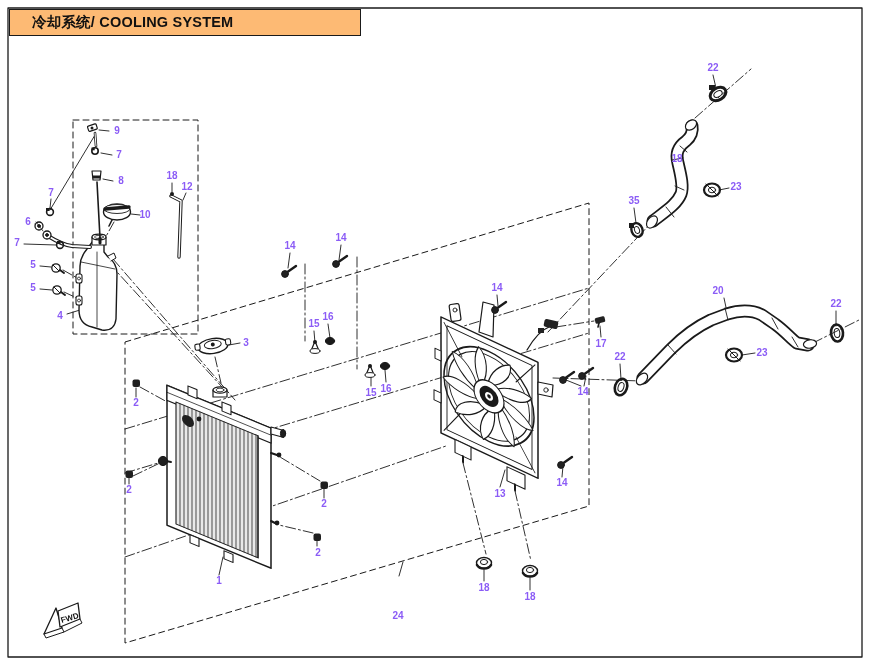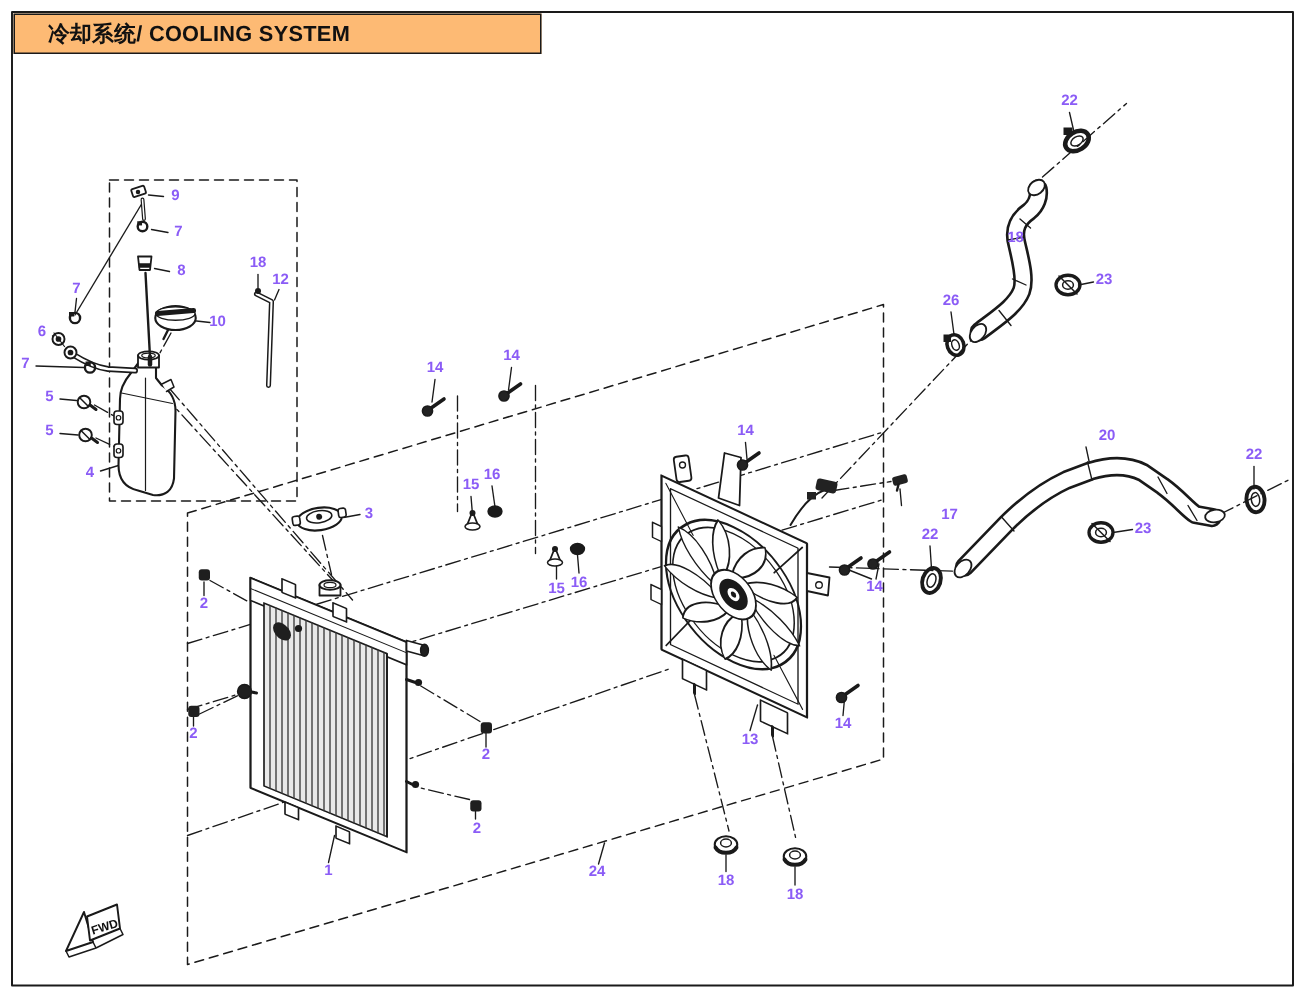--- a/index.html
+++ b/index.html
@@ -444,36 +444,36 @@
       <div class="callout" style="left: 17px; top: 243px;">7</div>
       <div class="callout" style="left: 33px; top: 265px;">5</div>
       <div class="callout" style="left: 33px; top: 288px;">5</div>
       <div class="callout" style="left: 60px; top: 316px;">4</div>
       <div class="callout" style="left: 246px; top: 343px;">3</div>
       <div class="callout" style="left: 136px; top: 403px;">2</div>
       <div class="callout" style="left: 129px; top: 490px;">2</div>
       <div class="callout" style="left: 324px; top: 504px;">2</div>
       <div class="callout" style="left: 318px; top: 553px;">2</div>
       <div class="callout" style="left: 219px; top: 581px;">1</div>
-      <div class="callout" style="left: 398px; top: 582px;">24</div>
+      <div class="callout" style="left: 398px; top: 616px;">24</div>
       <div class="callout" style="left: 484px; top: 588px;">18</div>
       <div class="callout" style="left: 530px; top: 597px;">18</div>
       <div class="callout" style="left: 500px; top: 494px;">13</div>
       <div class="callout" style="left: 290px; top: 246px;">14</div>
       <div class="callout" style="left: 341px; top: 238px;">14</div>
       <div class="callout" style="left: 497px; top: 288px;">14</div>
       <div class="callout" style="left: 583px; top: 392px;">14</div>
       <div class="callout" style="left: 562px; top: 483px;">14</div>
       <div class="callout" style="left: 314px; top: 324px;">15</div>
       <div class="callout" style="left: 328px; top: 317px;">16</div>
       <div class="callout" style="left: 371px; top: 393px;">15</div>
       <div class="callout" style="left: 386px; top: 389px;">16</div>
-      <div class="callout" style="left: 633px; top: 344px;">17</div>
-      <div class="callout" style="left: 634px; top: 201px;">26</div>
+      <div class="callout" style="left: 601px; top: 344px;">17</div>
+      <div class="callout" style="left: 634px; top: 201px;">35</div>
       <div class="callout" style="left: 677px; top: 159px;">18</div>
       <div class="callout" style="left: 713px; top: 68px;">22</div>
       <div class="callout" style="left: 736px; top: 187px;">23</div>
-      <div class="callout" style="left: 738px; top: 291px;">20</div>
+      <div class="callout" style="left: 718px; top: 291px;">20</div>
       <div class="callout" style="left: 762px; top: 353px;">23</div>
       <div class="callout" style="left: 836px; top: 304px;">22</div>
       <div class="callout" style="left: 620px; top: 357px;">22</div>
     </div>
 </div>
 
 </body></html>

